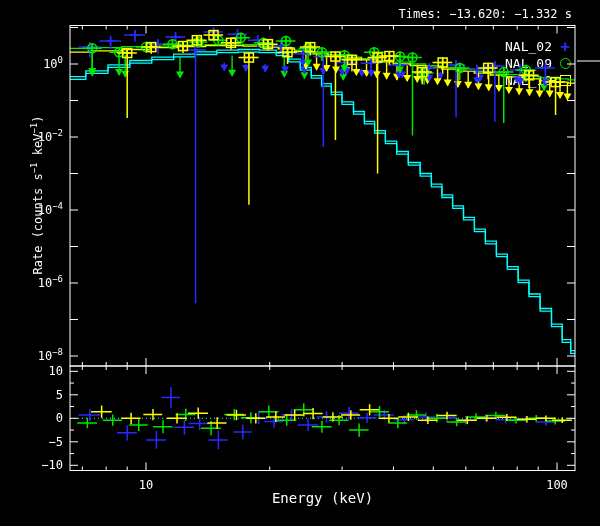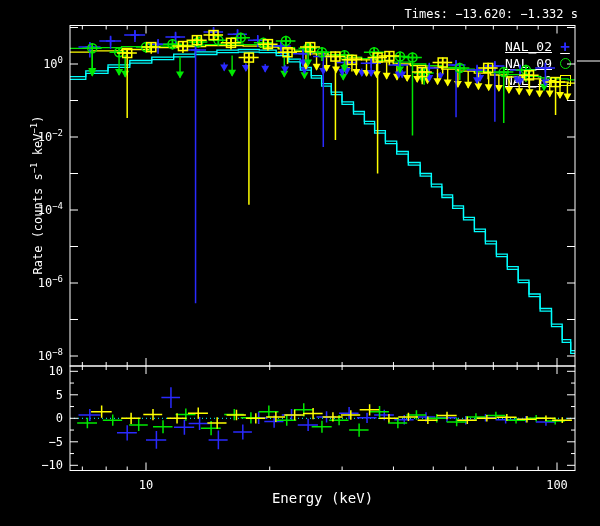--- a/index.html
+++ b/index.html
@@ -1,21 +1,21 @@
 <!DOCTYPE html>
 <html><head>
 <meta charset="utf-8">
 <style>
   html,body{margin:0;padding:0;background:#000;}
   .screen{position:relative;width:600px;height:526px;background:#000;overflow:hidden;
           font-family:"DejaVu Sans Mono", monospace;}
   .screen svg{position:absolute;left:0;top:0;z-index:2;}
   .overlay{position:absolute;z-index:3;color:#fff;}
-  .times-label{top:7px;right:22px;font-size:12px;letter-spacing:0px;white-space:nowrap;}
-  .legend{top:38px;right:26px;z-index:1;text-decoration:underline;}
+  .times-label{top:7px;right:28px;font-size:12px;letter-spacing:0px;white-space:nowrap;}
+  .legend{top:38px;right:26px;z-index:1;}
   .legend-row{display:flex;align-items:center;justify-content:flex-end;height:17px;font-size:13px;color:#fff;}
   .legend-sym{display:inline-flex;width:18px;justify-content:center;align-items:center;margin-left:4px;}
   .sym-plus{font-size:16px;font-weight:bold;line-height:10px;}
   .sym-circle{width:9px;height:9px;border:1.5px solid;border-radius:50%;}
   .sym-square{width:9px;height:9px;border:1.5px solid;}
   .x-axis-label{left:70px;width:505px;top:490px;text-align:center;font-size:14px;}
   .y-axis-label{left:37px;top:195px;transform:translate(-50%,-50%) rotate(-90deg);
                 white-space:nowrap;font-size:12px;}
   .y-axis-label sup, .sup{font-size:9px;}
 </style>

